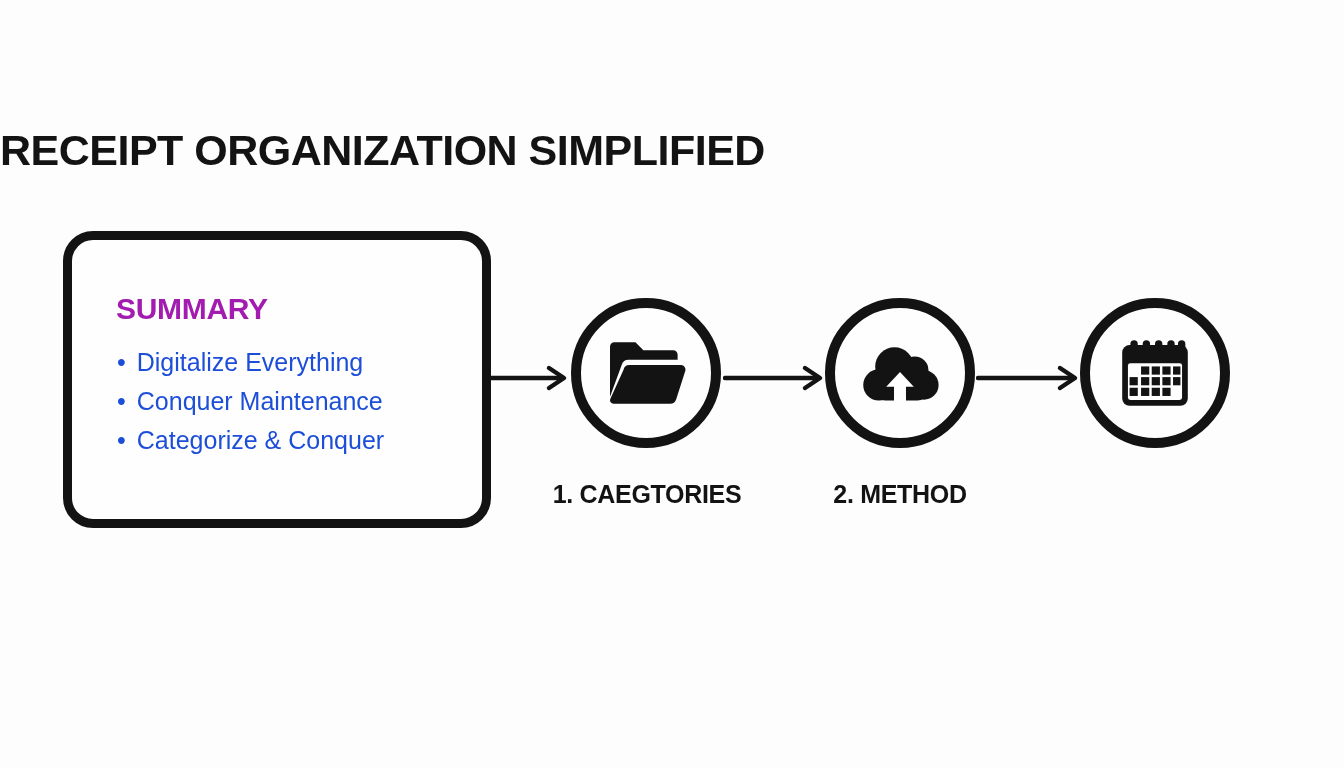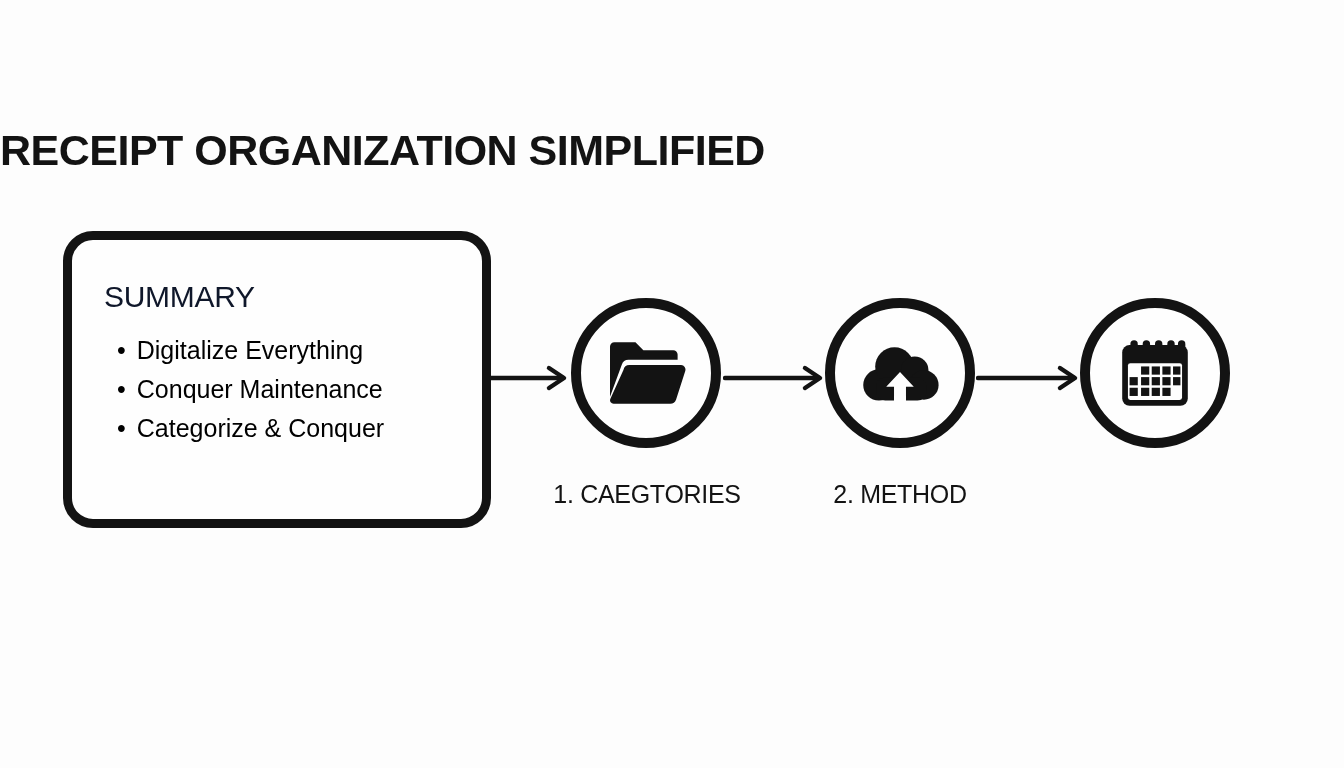--- a/index.html
+++ b/index.html
@@ -37,35 +37,35 @@
     top: 231px;
     width: 428px;
     height: 297px;
     box-sizing: border-box;
     border: 9px solid #131313;
     border-radius: 30px;
     background: #fefefe;
     padding: 40px 18px 0 32px;
   }
   .summary-heading {
-    margin: 0;
+    margin: 12px;
     font-size: 30px;
-    font-weight: 400;
+    font-weight: 700;
     letter-spacing: -0.3px;
-    color: #0f172a;
+    color: #a21caf;
   }
   .summary-list {
     list-style: none;
     margin: 17px 0 0 0;
     padding: 0 0 0 13px;
   }
   .summary-list li {
     font-size: 25px;
     line-height: 39px;
-    color: #000000;
+    color: #1d4ed8;
   }
   .summary-list li::before {
     content: "\2022";
     margin-right: 11px;
   }
   .step-circle {
     position: absolute;
     top: 298px;
     width: 130px;
     height: 130px;
@@ -78,21 +78,21 @@
   }
   .circle-1 { left: 571px; }
   .circle-2 { left: 825px; }
   .circle-3 { left: 1080px; }
   .step-label {
     position: absolute;
     top: 480px;
     width: 300px;
     text-align: center;
     font-size: 25px;
-    font-weight: 400;
+    font-weight: 700;
     letter-spacing: -0.3px;
     color: #131313;
   }
   .label-1 { left: 497px; }
   .label-2 { left: 750px; }
   .label-3 { left: 1005px; }
   .flow-arrow {
     position: absolute;
     top: 363px;
   }

